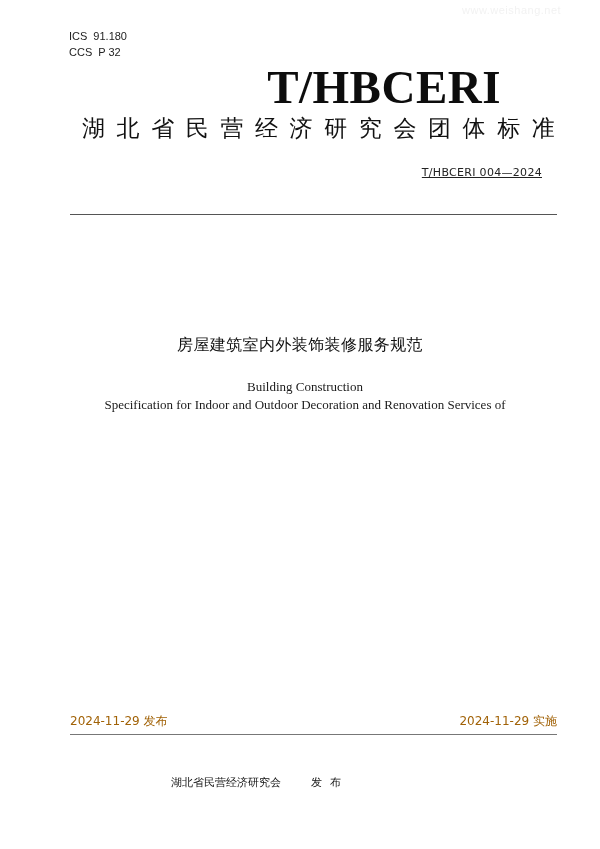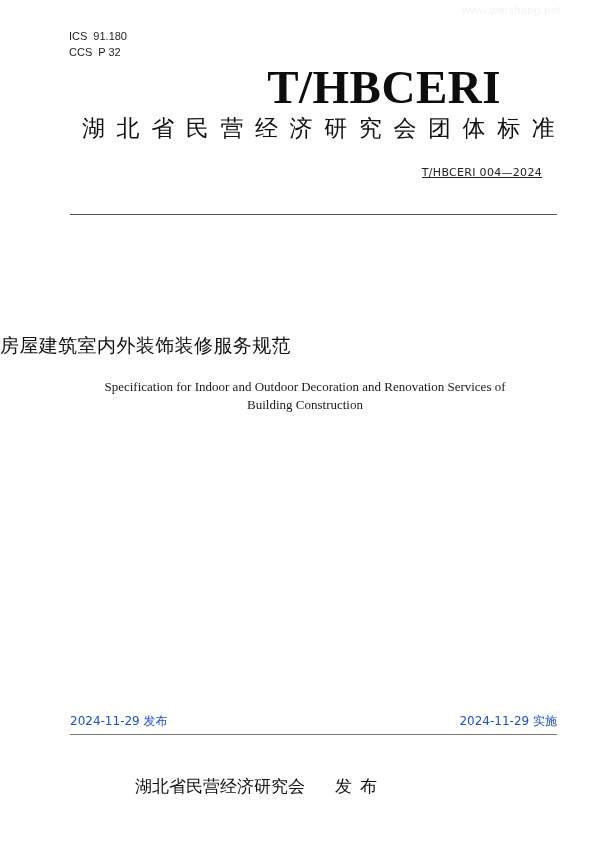--- a/index.html
+++ b/index.html
@@ -70,51 +70,51 @@
     .rule {
       left: 70px; width: 487px;
       height: 1px;
       background: #555;
     }
     .rule.top { top: 214px; }
     .rule.bottom { top: 734px; background: #777; }
 
     .title-cn {
       left: 0; width: 600px; top: 330px;
-      text-align: left;
+      text-align: center;
       font-family: "DejaVu Sans", sans-serif;
-      font-size: 19px;
+      font-size: 16px;
       line-height: 30px;
       color: #111;
       letter-spacing: 0.4px;
     }
 
     .title-en {
       left: 60px; width: 490px; top: 378px;
       text-align: center;
       font-family: "Liberation Serif", serif;
       font-size: 13px;
       line-height: 18px;
       color: #1a1a1a;
     }
 
     .date-row {
       left: 70px; width: 487px; top: 713px;
       display: flex;
       justify-content: space-between;
       font-family: "DejaVu Sans", sans-serif;
       font-size: 12px;
-      color: #1d4ed8;
+      color: #a16207;
     }
 
     .issuer {
       left: 0; width: 520px; top: 775px;
       text-align: center;
       font-family: "DejaVu Sans", sans-serif;
-      font-size: 17px;
+      font-size: 11px;
       color: #111;
     }
     .issuer .org { margin-right: 30px; }
     .issuer .act { letter-spacing: 8px; }
   </style>
 </head>
 <body>
 
 <div class="abs watermark">www.weishang.net</div>
 
@@ -133,22 +133,22 @@
 
 <div class="abs org-standard">湖北省民营经济研究会团体标准</div>
 
 <div class="abs std-number">T/HBCERI 004—2024</div>
 
 <div class="abs rule top"></div>
 
 <div class="abs title-cn">房屋建筑室内外装饰装修服务规范</div>
 
 <div class="abs title-en">
+  <div>Building Construction</div>
   <div>Specification for Indoor and Outdoor Decoration and Renovation Services of</div>
-  <div>Building Construction</div>
 </div>
 
 <div class="abs date-row">
   <div>
     <span>2024-11-29</span>
     <span>发布</span>
   </div>
   <div>
     <span>2024-11-29</span>
     <span>实施</span>

